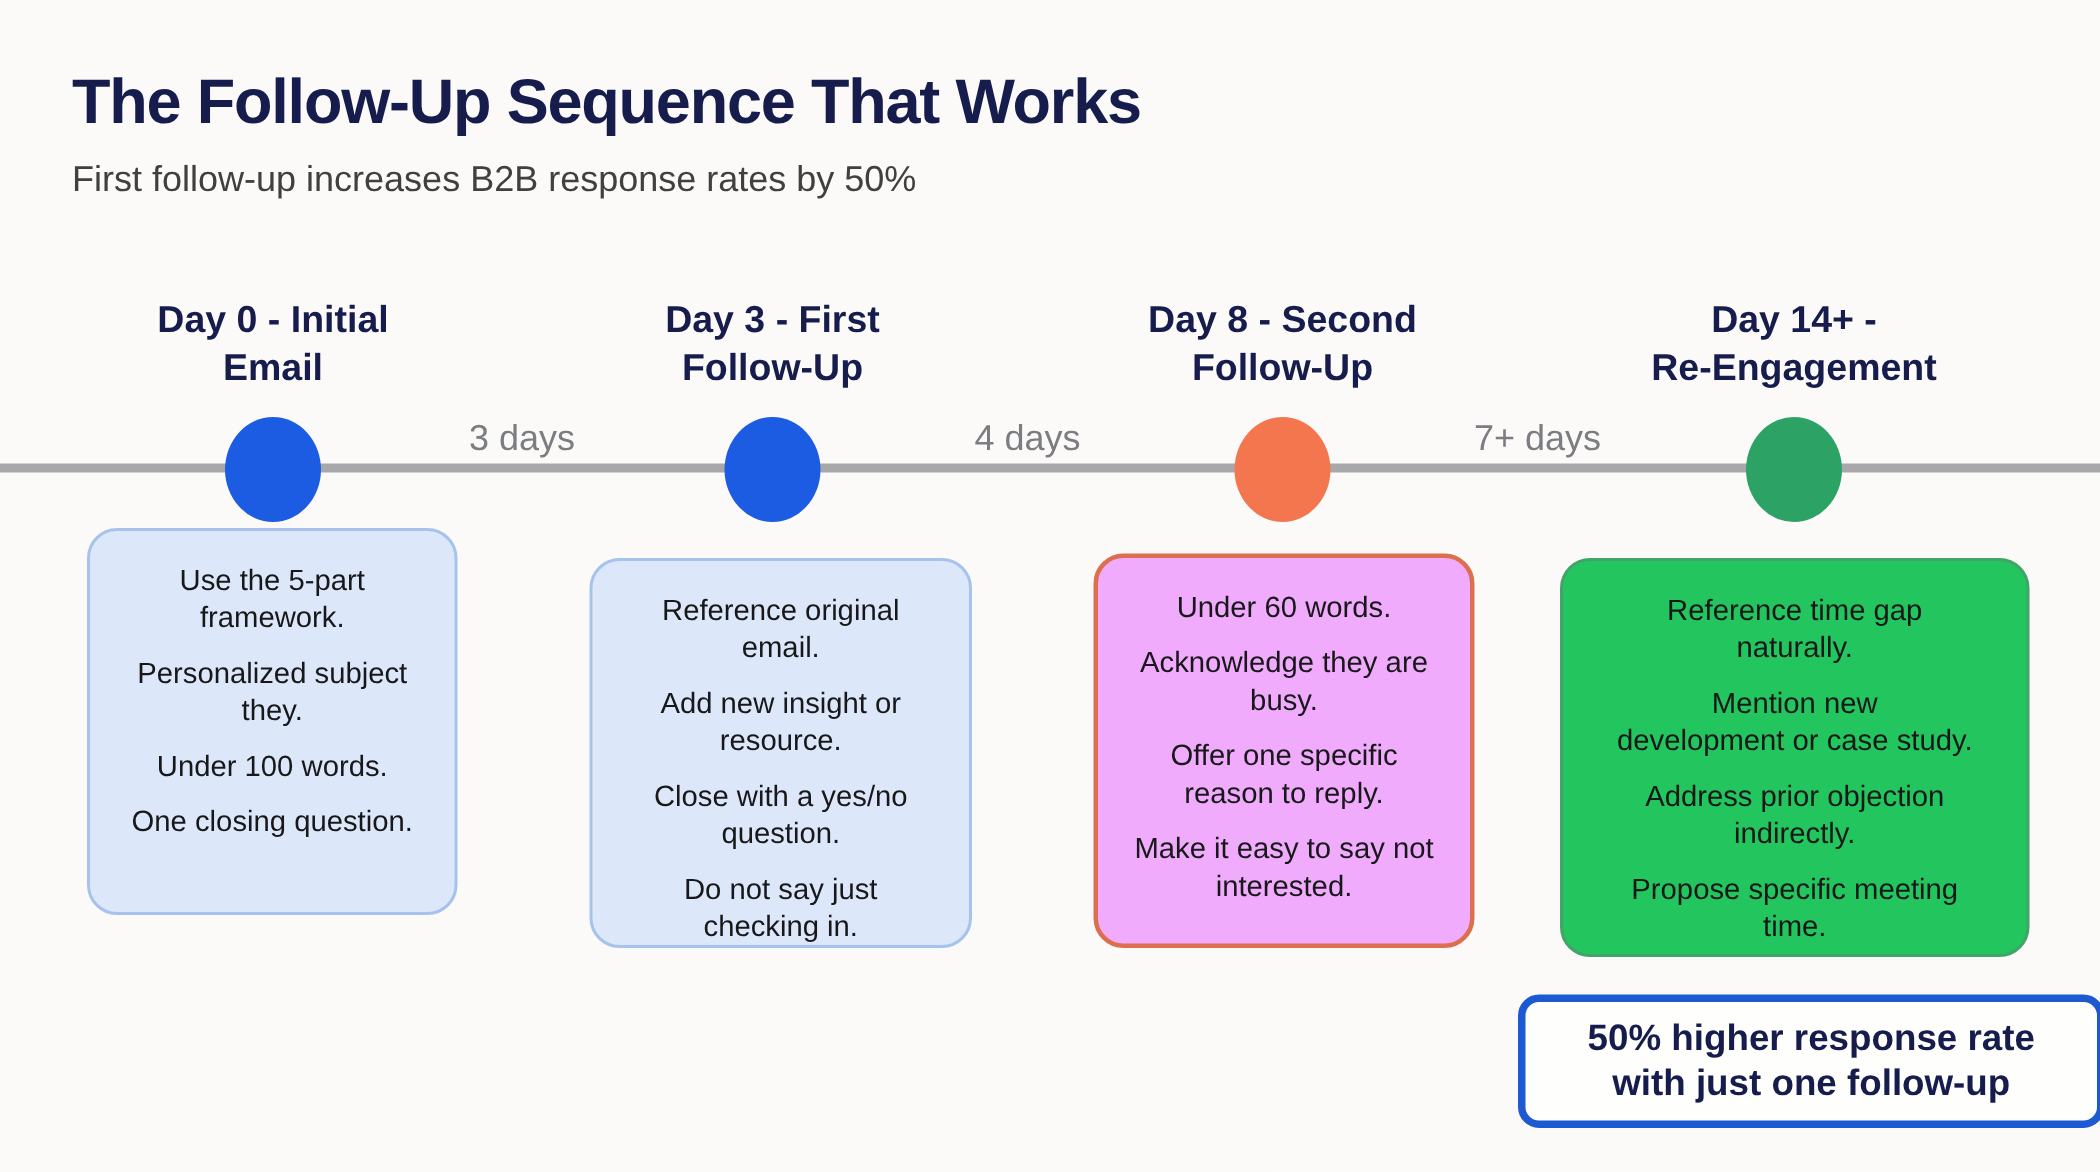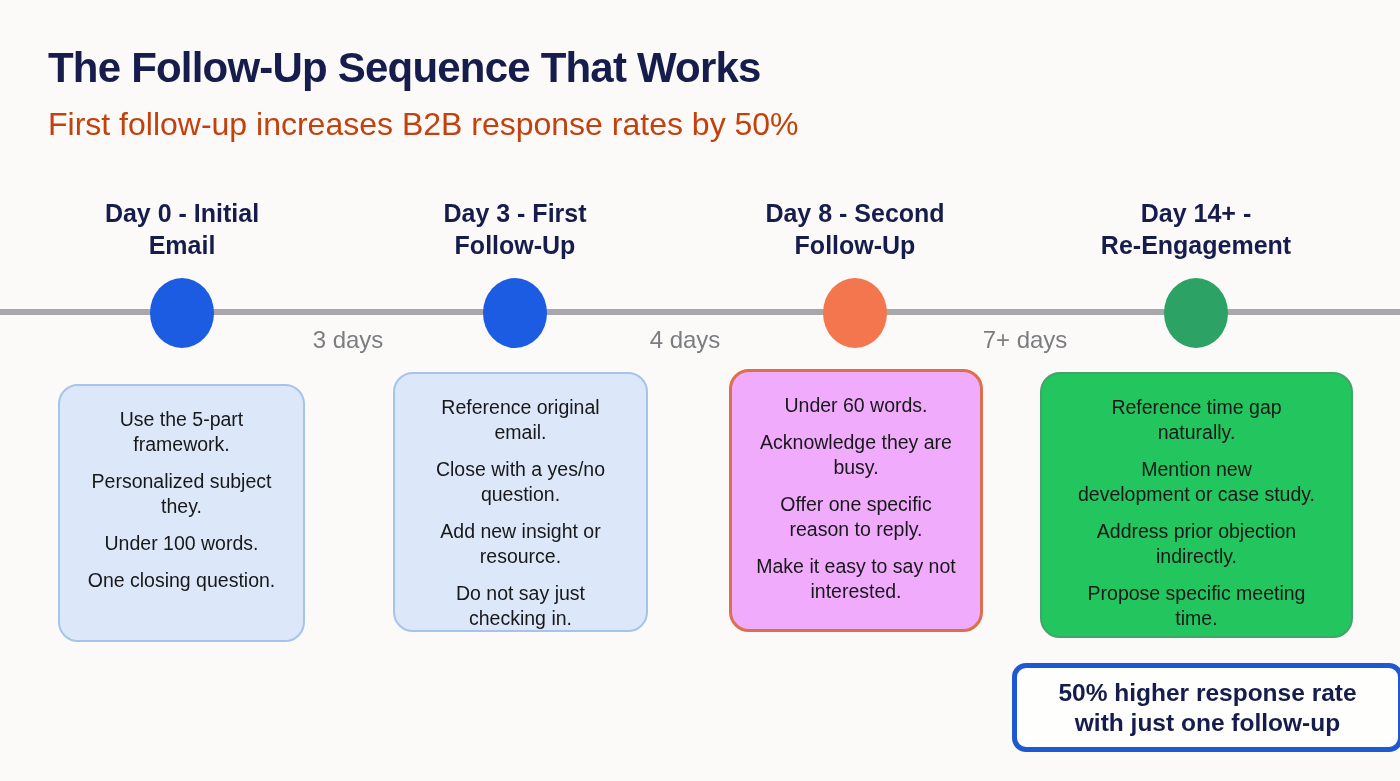--- a/index.html
+++ b/index.html
@@ -21,23 +21,23 @@
     font-size: 42px;
     font-weight: bold;
     letter-spacing: -0.8px;
     color: #161d4d;
   }
 
   .page-subtitle {
     position: absolute;
     left: 48px;
     top: 106px;
-    font-size: 32px;
+    font-size: 24px;
     font-weight: normal;
-    color: #c2410c;
+    color: #404040;
   }
 
   .timeline-line {
     position: absolute;
     left: 0;
     top: 309px;
     width: 1400px;
     height: 6px;
     background: #a8a8ab;
   }
@@ -64,31 +64,30 @@
     transform: translateX(-50%);
   }
 
   .gap-label {
     position: absolute;
     top: 279px;
     transform: translateX(-50%);
     font-size: 24px;
     color: #7b7d82;
     white-space: nowrap;
-    margin-top: 47px;
   }
 
   .card {
     position: absolute;
     border-radius: 20px;
     border: 2px solid;
     padding: 21px 12px;
     text-align: center;
   }
-  .card-0 { left: 58px;   top: 384px; width: 247px; height: 258px; }
+  .card-0 { left: 58px;   top: 352px; width: 247px; height: 258px; }
   .card-1 { left: 393px;  top: 372px; width: 255px; height: 260px; }
   .card-2 { left: 729px;  top: 369px; width: 254px; height: 263px; border-width: 3px; }
   .card-3 { left: 1040px; top: 372px; width: 313px; height: 266px; }
 
   .tip {
     font-size: 19.5px;
     line-height: 25px;
     color: #18181a;
     white-space: pre-line;
     margin-top: 12px;
@@ -150,24 +149,24 @@
 framework.</p>
     <p class="tip">Personalized subject
 they.</p>
     <p class="tip">Under 100 words.</p>
     <p class="tip">One closing question.</p>
   </div>
 
   <div class="card card-1" style="background-color: rgb(220, 232, 249); border-color: rgb(166, 195, 238);">
     <p class="tip">Reference original
 email.</p>
+    <p class="tip">Add new insight or
+resource.</p>
     <p class="tip">Close with a yes/no
 question.</p>
-    <p class="tip">Add new insight or
-resource.</p>
     <p class="tip">Do not say just
 checking in.</p>
   </div>
 
   <div class="card card-2" style="background-color: #f0abfc; border-color: rgb(219, 111, 78);">
     <p class="tip">Under 60 words.</p>
     <p class="tip">Acknowledge they are
 busy.</p>
     <p class="tip">Offer one specific
 reason to reply.</p>

